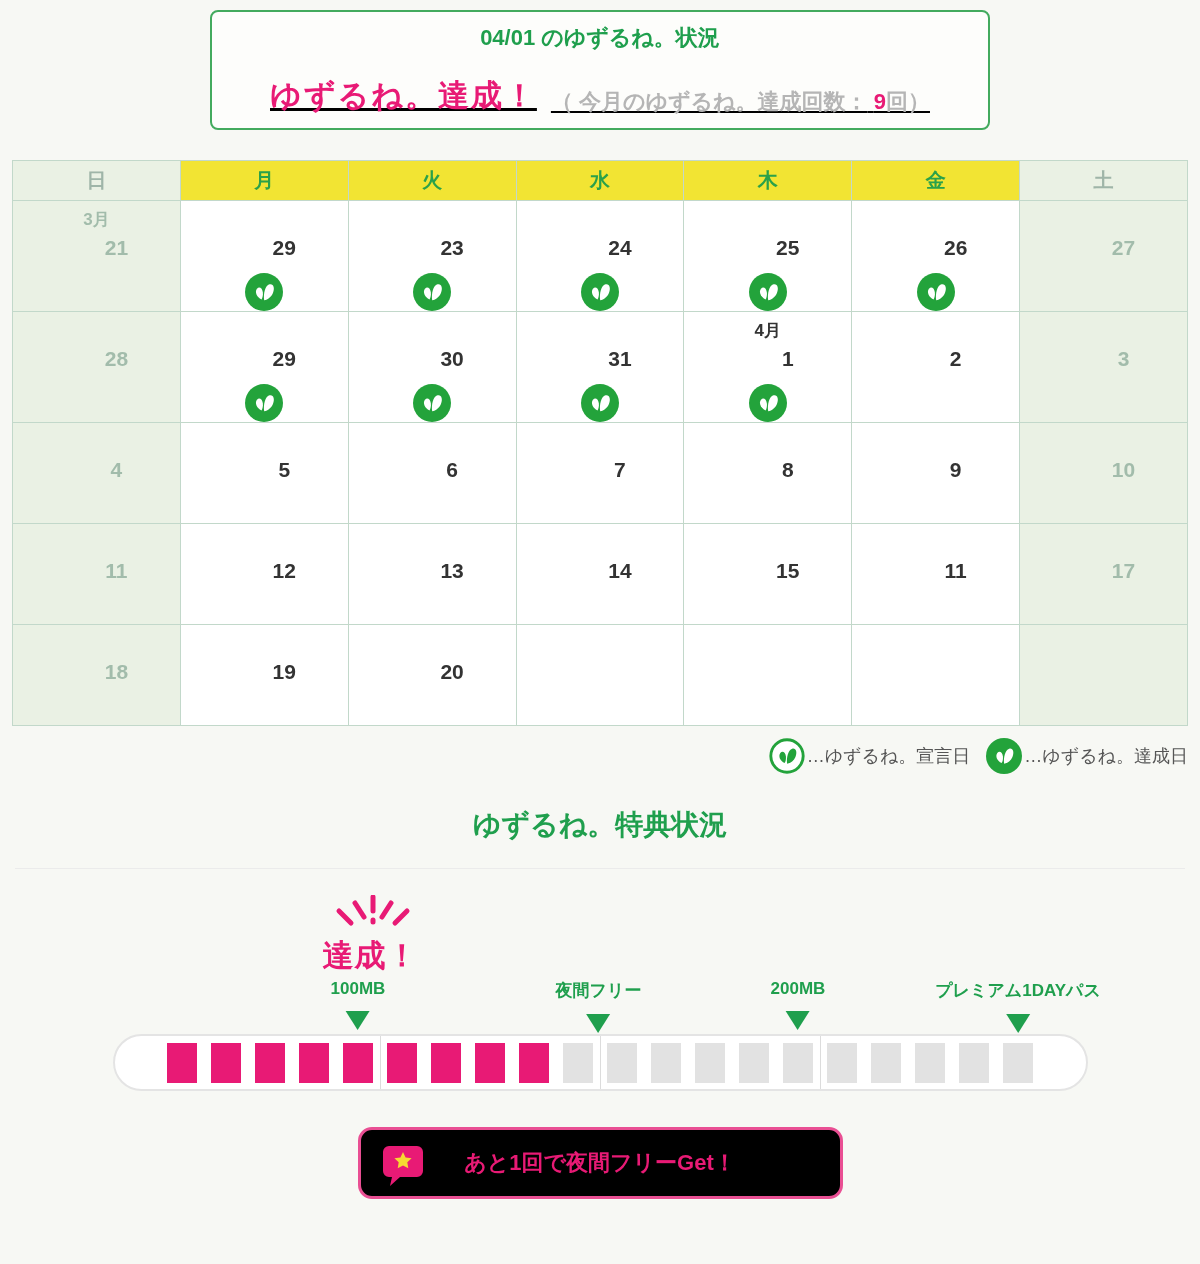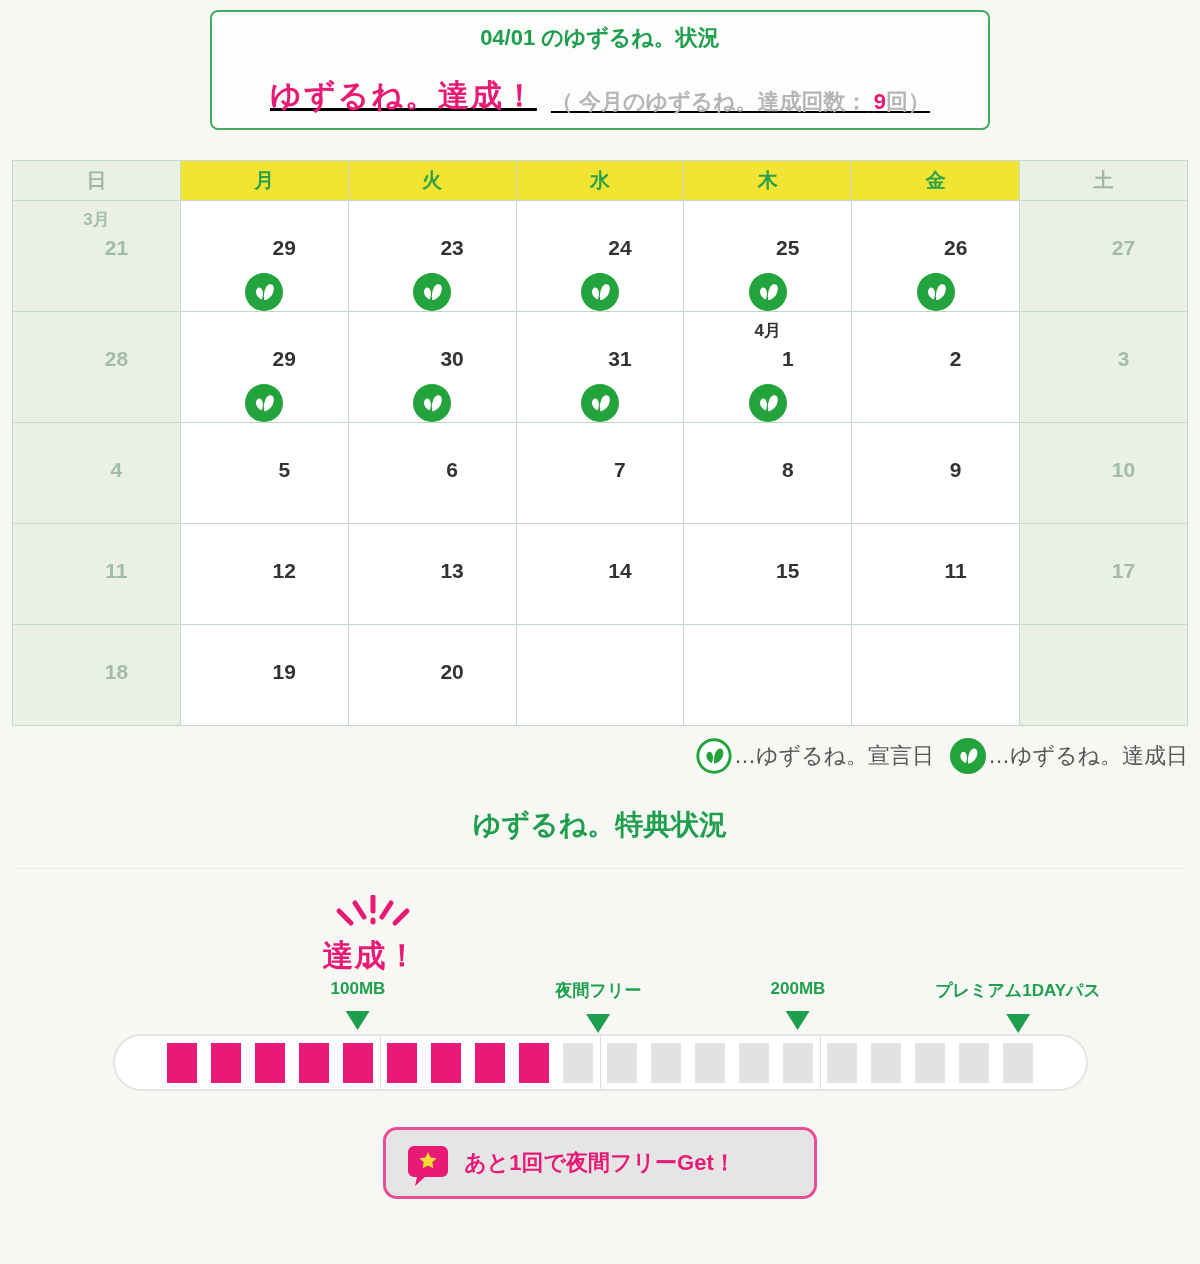--- a/index.html
+++ b/index.html
@@ -50,21 +50,21 @@
   td .cell-icon { margin-top:10px; height:38px; }
   td .cell-icon svg { display:block; margin:0 auto; }
 
   
   .legend {
     width:1176px; margin:12px 0 0 12px;
     display:flex; justify-content:flex-end; align-items:center; gap:16px;
   }
   .legend-item { display:flex; align-items:center; gap:2px; }
   .legend-item svg { display:block; }
-  .legend-label { color:#555555; font-size:22px; }
+  .legend-label { color:#555555; font-size:18px; }
 
   
   .rewards-heading {
     margin-top:32px; text-align:center;
     color:#1f9f4d; font-size:28px; font-weight:bold;
   }
   .divider { width:1170px; margin:24px auto 0; border:none; border-top:1px solid #ebebeb; }
 
   .rewards { position:relative; width:975px; height:196px; margin:26px auto 0; }
 
@@ -87,22 +87,22 @@
     display:flex; align-items:center; justify-content:center; gap:14px;
   }
   .sq { width:30px; height:40px; }
   .sq.filled { background:#e81a75; }
   .sq.empty  { background:#e2e2e2; }
   .pill-divider { position:absolute; top:0; bottom:0; width:1px; background:#dcdcdc; }
 
   
   .cta {
     position:relative;
-    width:434px; height:72px; margin:36px auto 0;
-    background:#e5e5e5;
+    width:485px; height:72px; margin:36px auto 0;
+    background:#000000;
     border:3px solid #e94f93; border-radius:14px;
     display:flex; align-items:center; justify-content:center;
   }
   .cta-icon { position:absolute; left:20px; top:14px; }
   .cta-text { color:#e81a75; font-size:22px; font-weight:bold; }
 </style>
 </head>
 <body>
 
 <div class="page">

